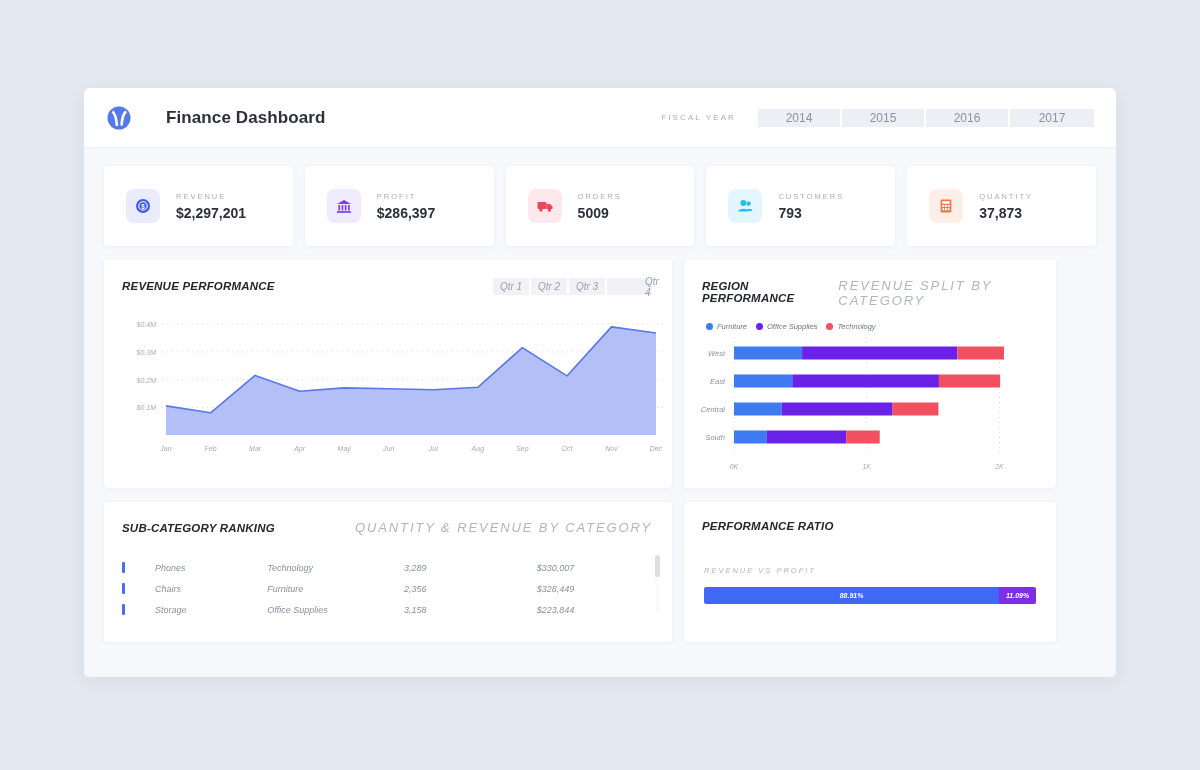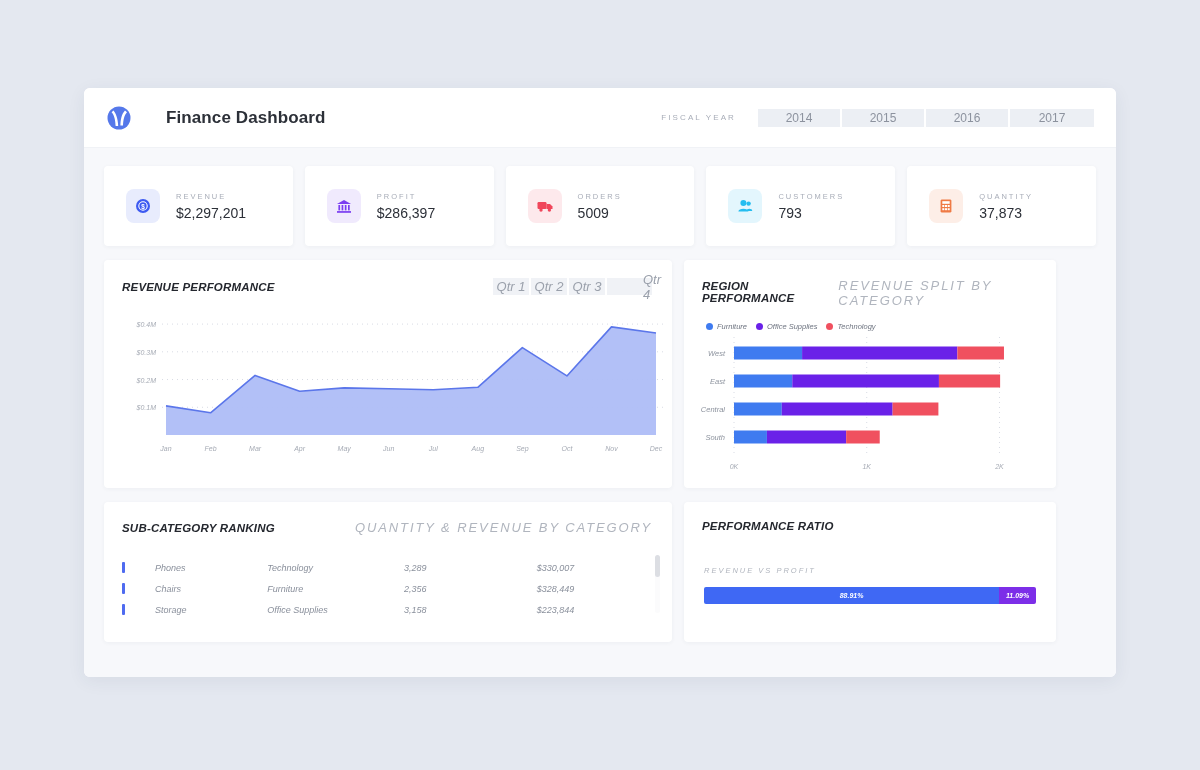--- a/index.html
+++ b/index.html
@@ -61,21 +61,21 @@
   .kpi-icon {
     width: 34px; height: 34px; border-radius: 8px;
     display: flex; align-items: center; justify-content: center;
     flex: 0 0 34px;
   }
   .kpi-text { margin-left: 16px; }
   .kpi-label {
     font-size: 7.5px; color: #a8adb8; letter-spacing: 2px;
     margin-bottom: 4px;
   }
-  .kpi-value { font-size: 14px; font-weight: normal; color: #2c3038; }
+  .kpi-value { font-size: 14px; font-weight: bold; color: #2c3038; }
 
   
   .panels-row { display: flex; gap: 12px; margin-top: 14px; font-style: italic; }
   .panel {
     background: #ffffff; border-radius: 4px;
     box-shadow: 0 1px 4px rgba(40,50,80,0.05);
   }
   .panel-head {
     display: flex; align-items: baseline;
     padding: 18px 20px 0 18px;
@@ -84,21 +84,21 @@
     font-size: 11.5px; font-weight: bold; color: #24272e; letter-spacing: .2px;
   }
   .panel-sub {
     font-size: 13px; color: #b0b5be; letter-spacing: 1.9px;
     margin-left: 22px;
   }
   .qtr-tabs { margin-left: auto; display: flex; }
   .qtr-tab {
     width: 38px; height: 17px; background: #f0f2f6;
     display: flex; align-items: center; justify-content: center;
-    font-size: 13px; color: #9aa0ab;
+    font-size: 10px; color: #9aa0ab;
     border-right: 2px solid #ffffff; cursor: pointer;
   }
   .qtr-tab:last-child { border-right: none; padding-left: 45px; }
 
   .panel-left  { width: 568px; height: 228px; }
   .panel-right { width: 372px; height: 228px; }
   .panel-left2 { width: 568px; height: 140px; }
   .panel-right2{ width: 372px; height: 140px; }
 
   svg { display: block; }

